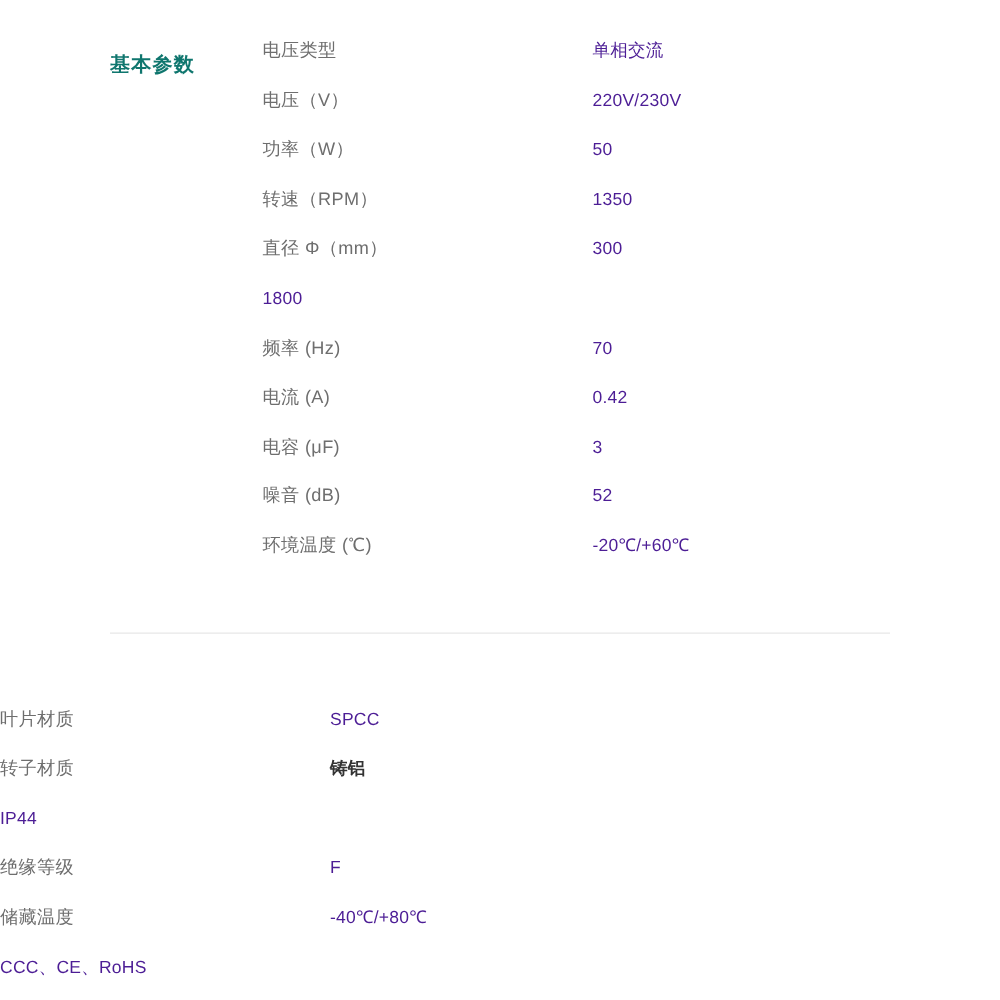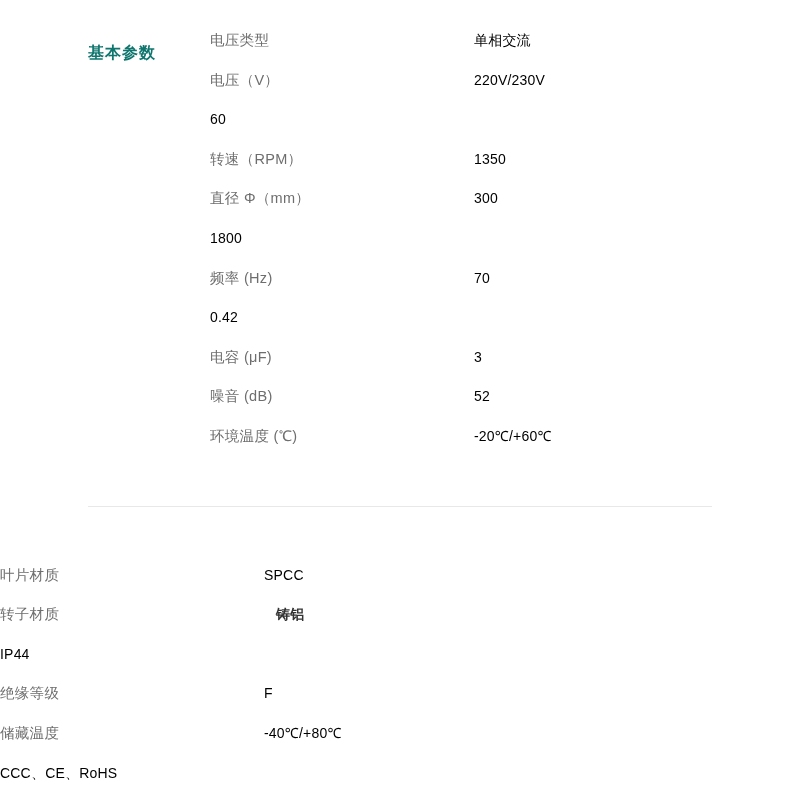--- a/index.html
+++ b/index.html
@@ -50,28 +50,27 @@
   }
   .spec-key {
     width: 264px;
     font-size: 14.5px;
     color: #6e6e6e;
     line-height: 20px;
     letter-spacing: 0.3px;
   }
   .spec-val {
     font-size: 14px;
-    color: #000000;
+    color: #4c1d95;
     line-height: 20px;
     letter-spacing: 0.2px;
   }
   .spec-val.bold {
     font-weight: bold;
     color: #333333;
-    margin-left: 12px;
   }
   .divider {
     height: 1px;
     background: #e8e8e8;
     margin: 40px 88px 0 88px;
   }
   .gap-after-divider {
     height: 58px;
   }
 </style>
@@ -85,38 +84,40 @@
     <div class="spec-table">
       <div class="spec-row">
         <div class="spec-key">电压类型</div>
         <div class="spec-val">单相交流</div>
       </div>
       <div class="spec-row">
         <div class="spec-key">电压（V）</div>
         <div class="spec-val">220V/230V</div>
       </div>
       <div class="spec-row">
-        <div class="spec-val">60</div>
+        <div class="spec-key">功率（W）</div>
+        <div class="spec-val">50</div>
       </div>
       <div class="spec-row">
         <div class="spec-key">转速（RPM）</div>
         <div class="spec-val">1350</div>
       </div>
       <div class="spec-row">
         <div class="spec-key">直径 Φ（mm）</div>
         <div class="spec-val">300</div>
       </div>
       <div class="spec-row">
         <div class="spec-val">1800</div>
       </div>
       <div class="spec-row">
         <div class="spec-key">频率 (Hz)</div>
         <div class="spec-val">70</div>
       </div>
       <div class="spec-row">
+        <div class="spec-key">电流 (A)</div>
         <div class="spec-val">0.42</div>
       </div>
       <div class="spec-row">
         <div class="spec-key">电容 (μF)</div>
         <div class="spec-val">3</div>
       </div>
       <div class="spec-row">
         <div class="spec-key">噪音 (dB)</div>
         <div class="spec-val">52</div>
       </div>

